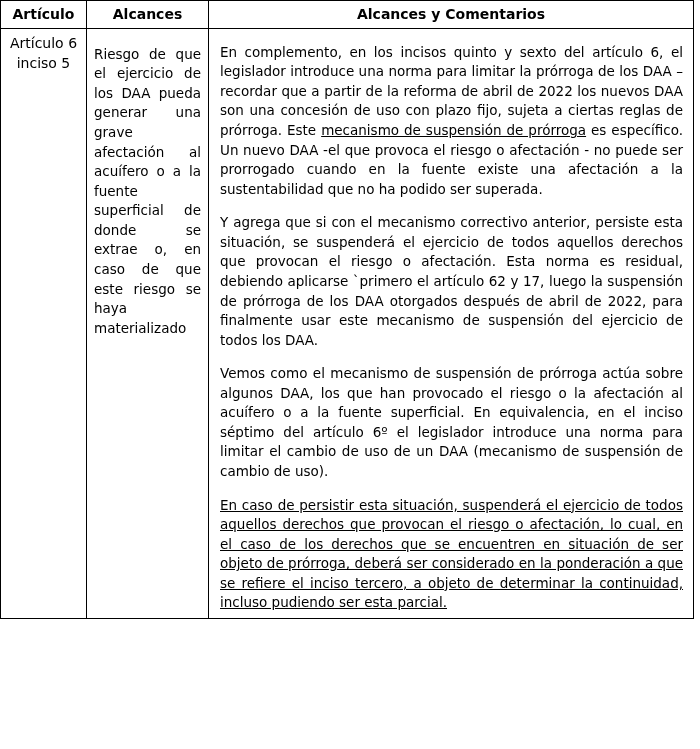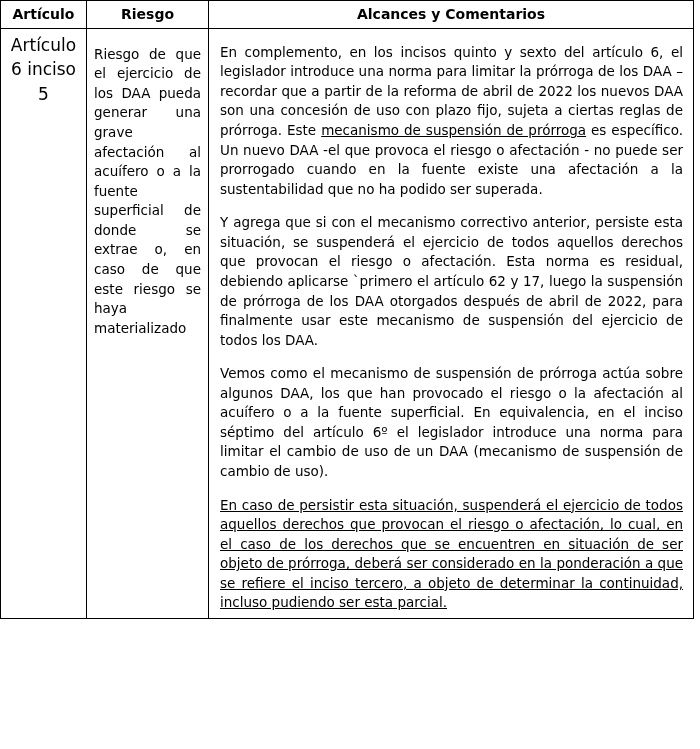--- a/index.html
+++ b/index.html
@@ -31,21 +31,21 @@
     font-weight: bold;
     text-align: center;
     padding: 5px 3px;
     line-height: 1.2;
   }
   .col-articulo { width: 86px; }
   .col-materia  { width: 122px; }
   .col-comentarios { width: 485px; }
 
   td.cell-articulo {
-    font-size: 17px;
+    font-size: 14px;
     line-height: 1.45;
     text-align: center;
     padding: 4px 5px;
   }
   td.cell-materia {
     font-size: 13.5px;
     line-height: 1.45;
     text-align: justify;
     padding: 16px 7px;
   }
@@ -71,21 +71,21 @@
 
 <table class="doc-table">
   <colgroup>
     <col class="col-articulo">
     <col class="col-materia">
     <col class="col-comentarios">
   </colgroup>
   <thead>
     <tr>
       <th>Artículo</th>
-      <th>Riesgo</th>
+      <th>Alcances</th>
       <th>Alcances y Comentarios</th>
     </tr>
   </thead>
   <tbody>
     <tr>
       <td class="cell-articulo">Artículo 6 inciso 5</td>
       <td class="cell-materia">Riesgo de que el ejercicio de los DAA pueda generar una grave afectación al acuífero o a la fuente superficial de donde se extrae o, en caso de que este riesgo se haya materializado</td>
       <td class="cell-comentarios">
         <p><span>En complemento, en los incisos quinto y sexto del artículo 6, el legislador introduce una norma para limitar la prórroga de los DAA – recordar que a partir de la reforma de abril de 2022 los nuevos DAA son una concesión de uso con plazo fijo, sujeta a ciertas reglas de prórroga. Este </span><span class="u">mecanismo de suspensión de prórroga</span><span> es específico. Un nuevo DAA -el que provoca el riesgo o afectación - no puede ser prorrogado cuando en la fuente existe una afectación a la sustentabilidad que no ha podido ser superada.</span></p>
         <p>Y agrega que si con el mecanismo correctivo anterior, persiste esta situación, se suspenderá el ejercicio de todos aquellos derechos que provocan el riesgo o afectación. Esta norma es residual, debiendo aplicarse `primero el artículo 62 y 17, luego la suspensión de prórroga de los DAA otorgados después de abril de 2022, para finalmente usar este mecanismo de suspensión del ejercicio de todos los DAA.</p>

